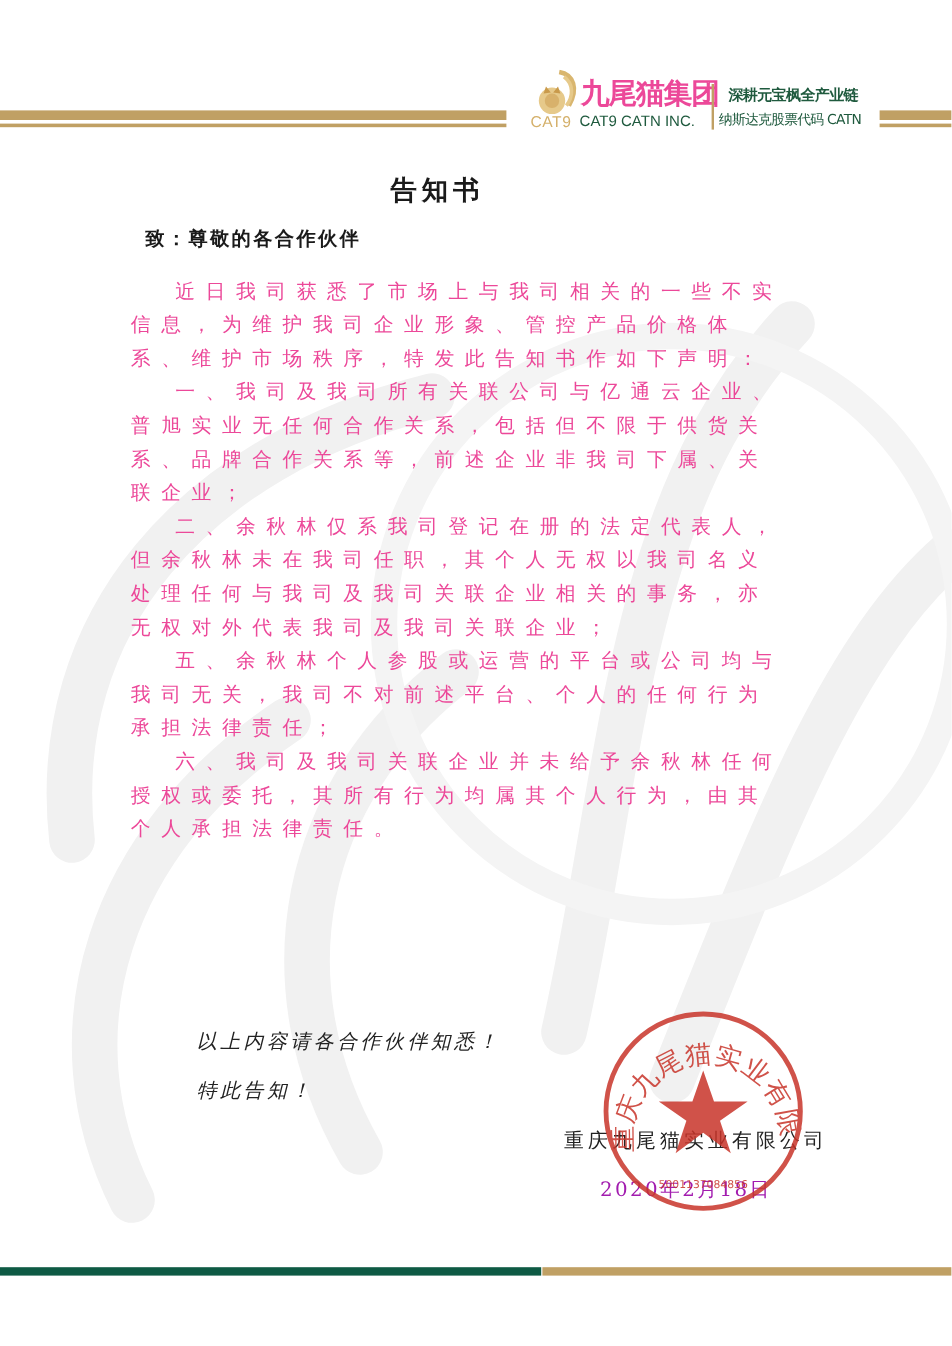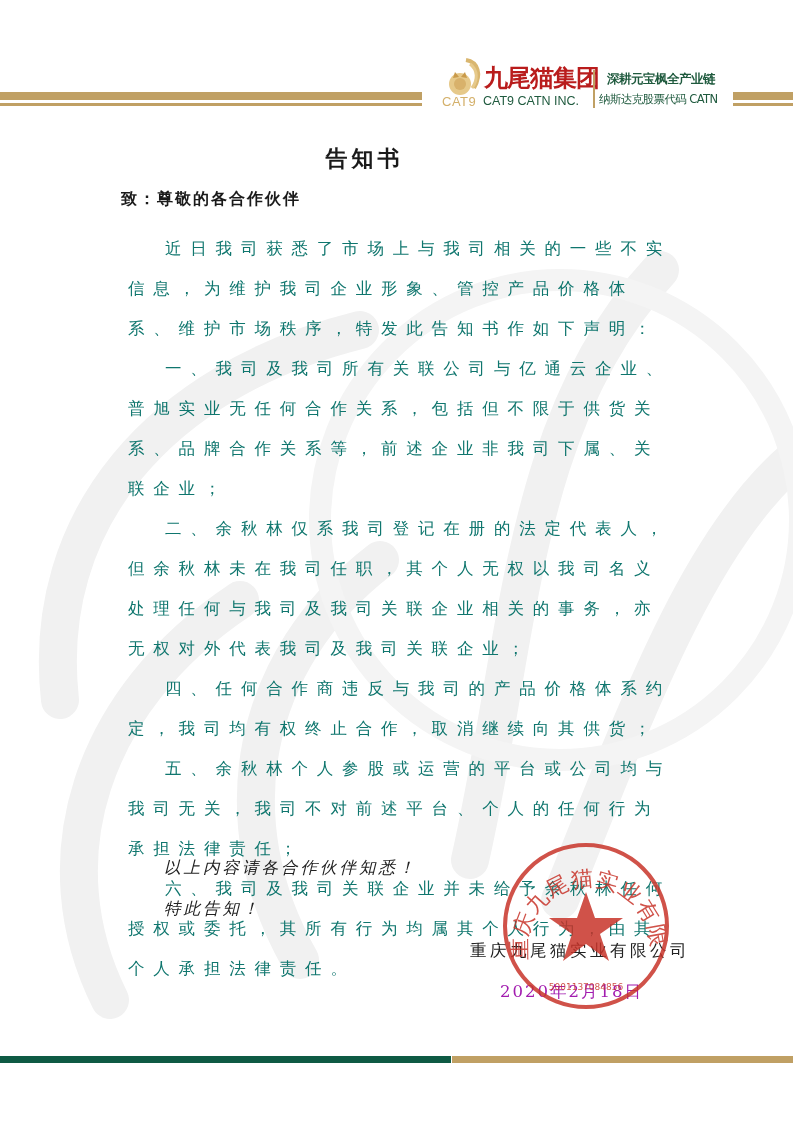--- a/index.html
+++ b/index.html
@@ -9,35 +9,35 @@
   
   .hdr-line-left-thick{position:absolute;left:0;top:92px;width:422px;height:8px;background:#c0a064;}
   .hdr-line-left-thin{position:absolute;left:0;top:103px;width:422px;height:3px;background:#c0a064;}
   .hdr-line-right-thick{position:absolute;left:733px;top:92px;width:60px;height:8px;background:#c0a064;}
   .hdr-line-right-thin{position:absolute;left:733px;top:103px;width:60px;height:3px;background:#c0a064;}
   .logo{position:absolute;left:440px;top:56px;width:290px;height:54px;}
   .logo-mark{position:absolute;left:4px;top:2px;width:40px;height:40px;}
   .logo-cat9{position:absolute;left:2px;top:38px;font-family:"Liberation Sans",sans-serif;font-size:13px;
              color:#d4b06a;letter-spacing:0.5px;}
   .logo-cn{position:absolute;left:44px;top:6px;font-family:"DejaVu Sans","Liberation Sans",sans-serif;
-           font-size:24px;font-weight:bold;color:#b91c1c;letter-spacing:-1px;white-space:nowrap;}
+           font-size:24px;font-weight:bold;color:#ec4899;letter-spacing:-1px;white-space:nowrap;}
   .logo-en{position:absolute;left:43px;top:38px;font-family:"Liberation Sans",sans-serif;font-size:12.5px;
            color:#1f5a3e;white-space:nowrap;}
   .logo-divider{position:absolute;left:153px;top:14px;width:2px;height:38px;background:#c0a064;}
   .logo-slogan{position:absolute;left:167px;top:15px;font-family:"DejaVu Sans",sans-serif;font-size:12.5px;
                font-weight:bold;color:#1f5a3e;white-space:nowrap;letter-spacing:-0.5px;}
   .logo-ticker{position:absolute;left:159px;top:36px;font-family:"DejaVu Sans",sans-serif;font-size:11.5px;
                color:#1f5a3e;white-space:nowrap;letter-spacing:-0.6px;}
   
   .title{position:absolute;left:0;width:729px;top:144px;text-align:center;font-size:22px;font-weight:bold;
          letter-spacing:4px;font-family:"DejaVu Sans",sans-serif;}
   .greeting{position:absolute;left:121px;top:189px;font-size:16px;font-weight:bold;letter-spacing:2px;
             font-family:"DejaVu Sans",sans-serif;}
-  .body{position:absolute;left:128px;top:229px;width:554px;font-size:16.5px;line-height:40px;
-        letter-spacing:8.8px;font-family:"DejaVu Sans",sans-serif;color:#0f766e;}
+  .body{position:absolute;left:109px;top:229px;width:554px;font-size:16.5px;line-height:28px;
+        letter-spacing:8.8px;font-family:"DejaVu Sans",sans-serif;color:#ec4899;}
   .para{margin:0;text-indent:37px;}
   .closing{position:absolute;left:164px;font-size:16.5px;letter-spacing:3px;font-family:"DejaVu Sans",sans-serif;color:#222;font-style:italic;}
   .closing-1{top:857px;}
   .closing-2{top:898px;}
   .sign-company{position:absolute;left:470px;top:940px;font-size:16.5px;letter-spacing:3.5px;
                 font-family:"DejaVu Sans",sans-serif;color:#222;white-space:nowrap;}
   .sign-date{position:absolute;left:500px;top:981px;font-size:16.5px;letter-spacing:2px;
              font-family:"DejaVu Serif",serif;color:#a21caf;white-space:nowrap;}
   .stamp{position:absolute;left:500px;top:840px;width:172px;height:172px;opacity:0.85;}
   
@@ -81,21 +81,20 @@
   <div class="logo-ticker">纳斯达克股票代码 CATN</div>
 </div>
 
 <div class="title">告知书</div>
 <div class="greeting">致：尊敬的各合作伙伴</div>
 
 <div class="body">
   <p class="para">近日我司获悉了市场上与我司相关的一些不实信息，为维护我司企业形象、管控产品价格体系、维护市场秩序，特发此告知书作如下声明：</p>
   <p class="para">一、我司及我司所有关联公司与亿通云企业、普旭实业无任何合作关系，包括但不限于供货关系、品牌合作关系等，前述企业非我司下属、关联企业；</p>
   <p class="para">二、余秋林仅系我司登记在册的法定代表人，但余秋林未在我司任职，其个人无权以我司名义处理任何与我司及我司关联企业相关的事务，亦无权对外代表我司及我司关联企业；</p>
-  <p class="para">四、任何合作商违反与我司的产品价格体系约定，我司均有权终止合作，取消继续向其供货；</p>
   <p class="para">五、余秋林个人参股或运营的平台或公司均与我司无关，我司不对前述平台、个人的任何行为承担法律责任；</p>
   <p class="para">六、我司及我司关联企业并未给予余秋林任何授权或委托，其所有行为均属其个人行为，由其个人承担法律责任。</p>
 </div>
 
 <div class="closing closing-1">以上内容请各合作伙伴知悉！</div>
 <div class="closing closing-2">特此告知！</div>
 
 <div class="sign-company">重庆九尾猫实业有限公司</div>
 <div class="sign-date">2020年2月18日</div>
 

